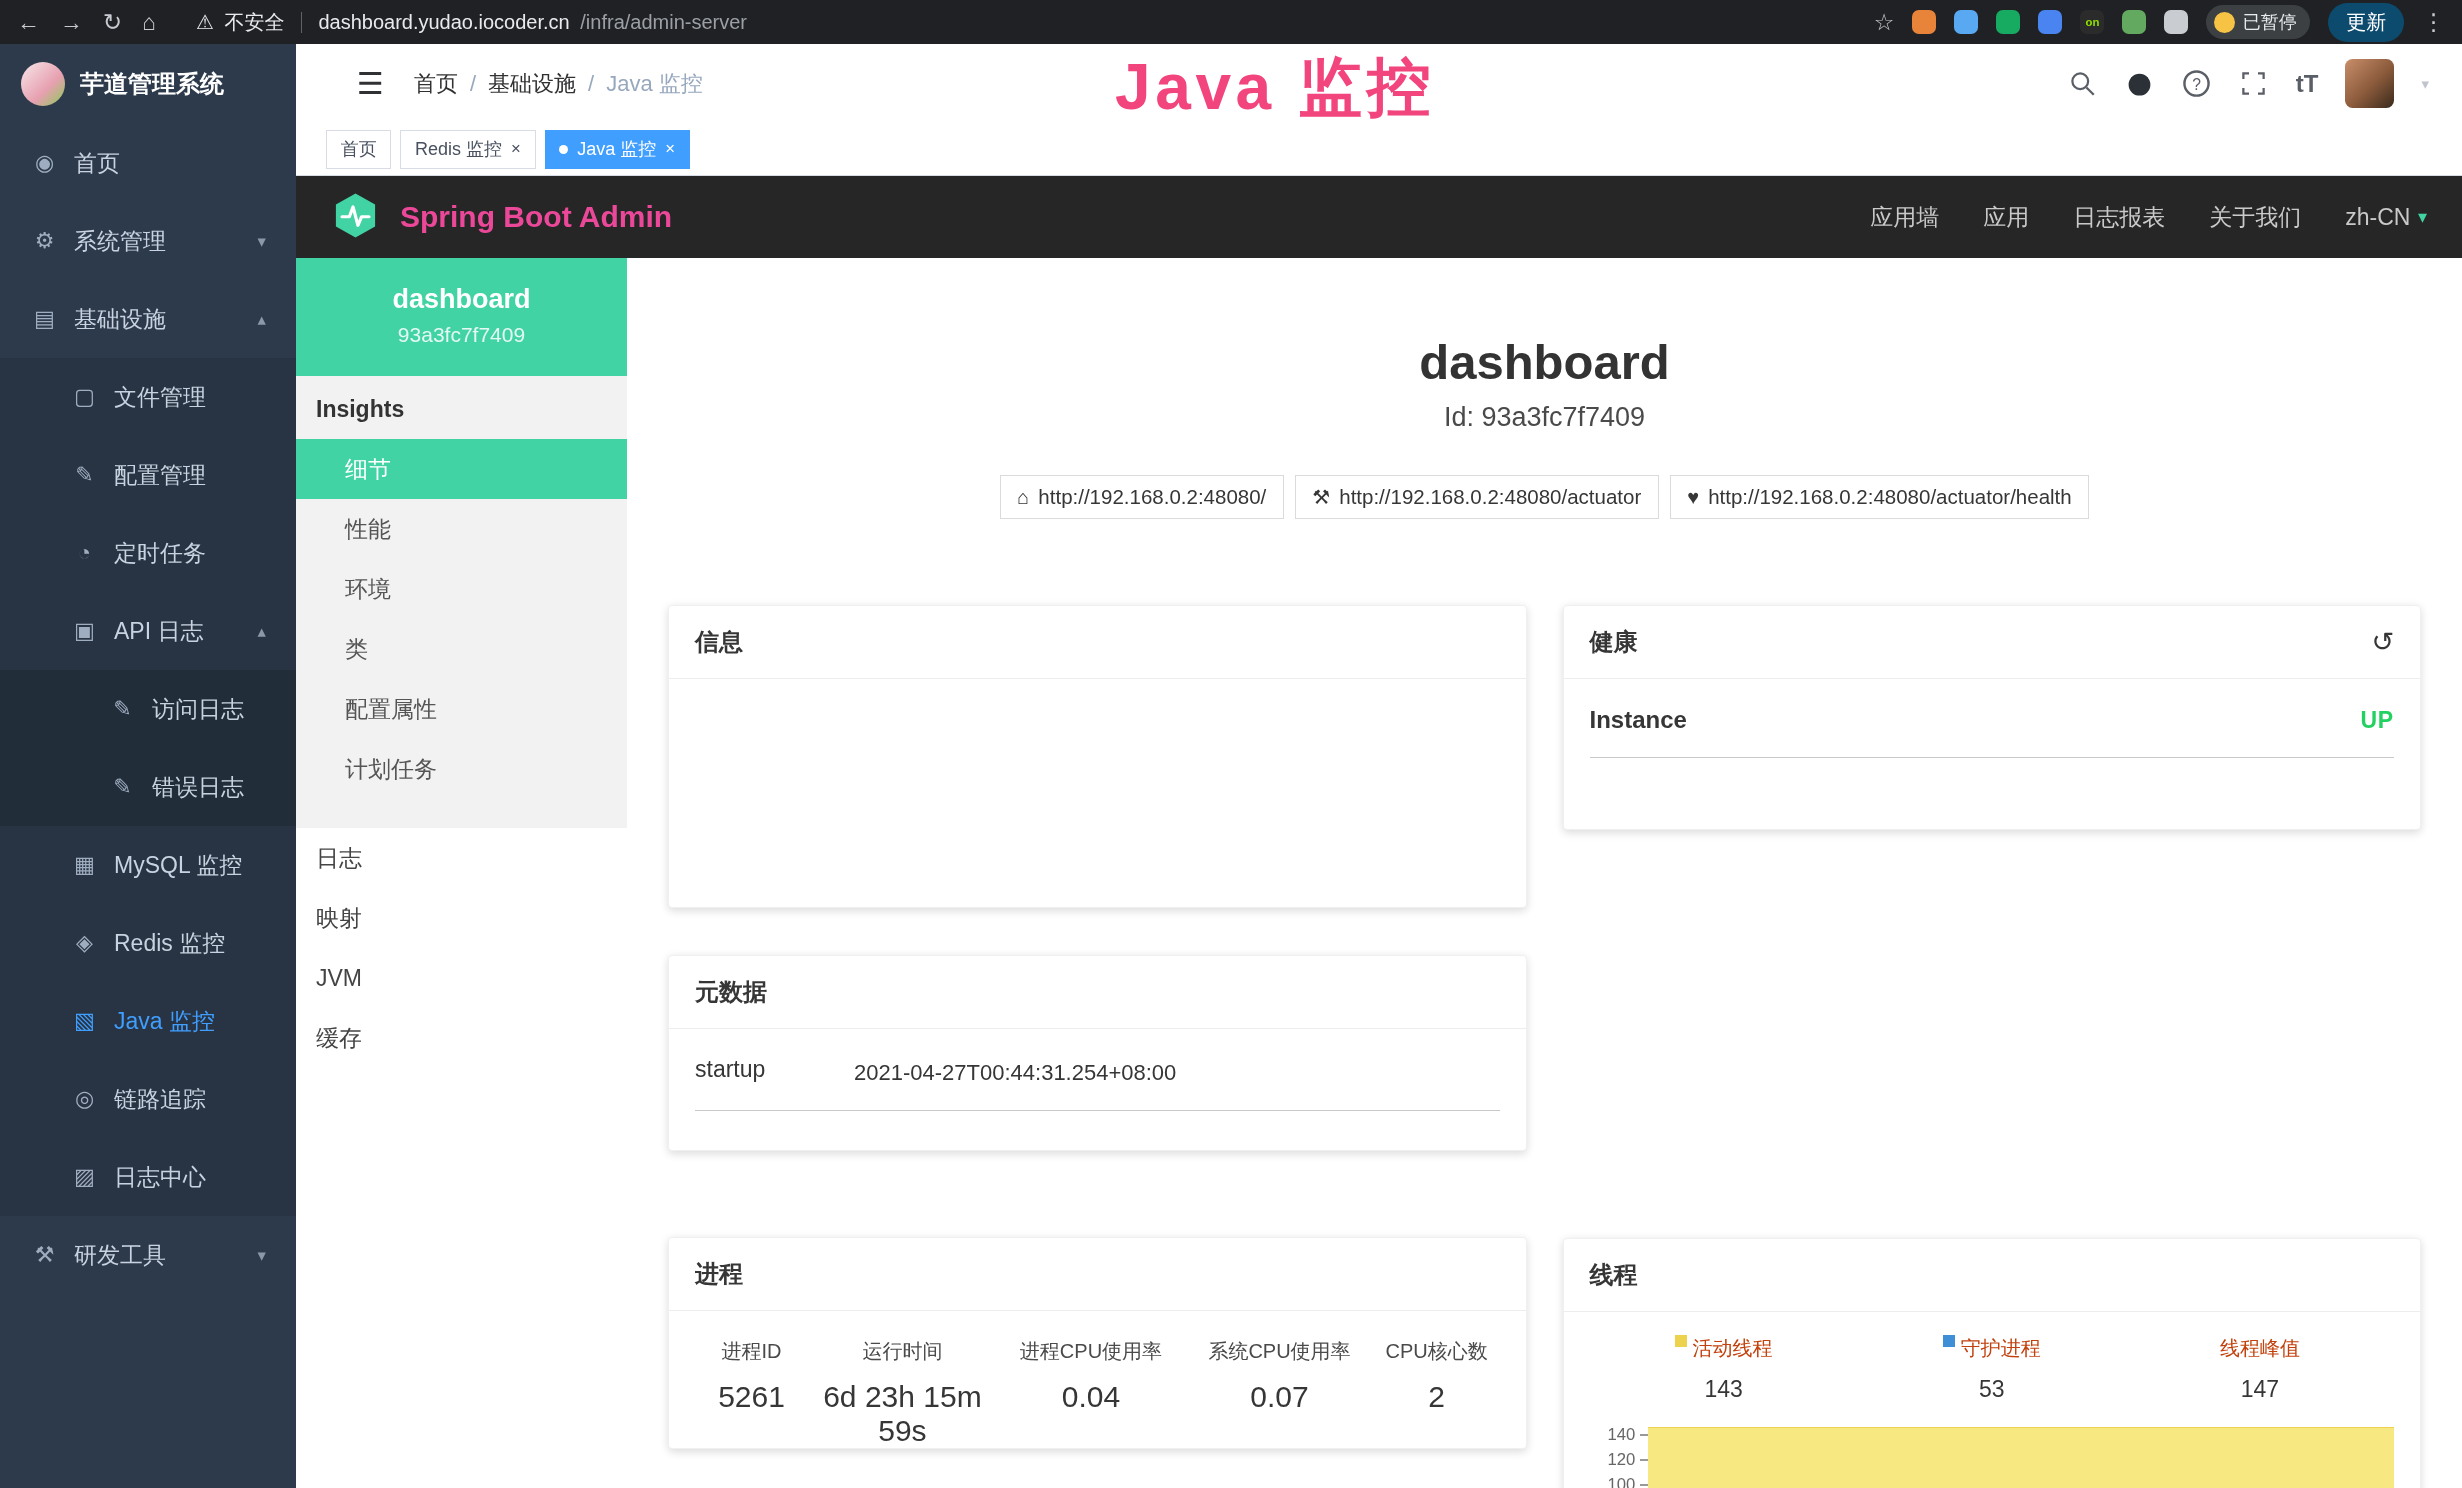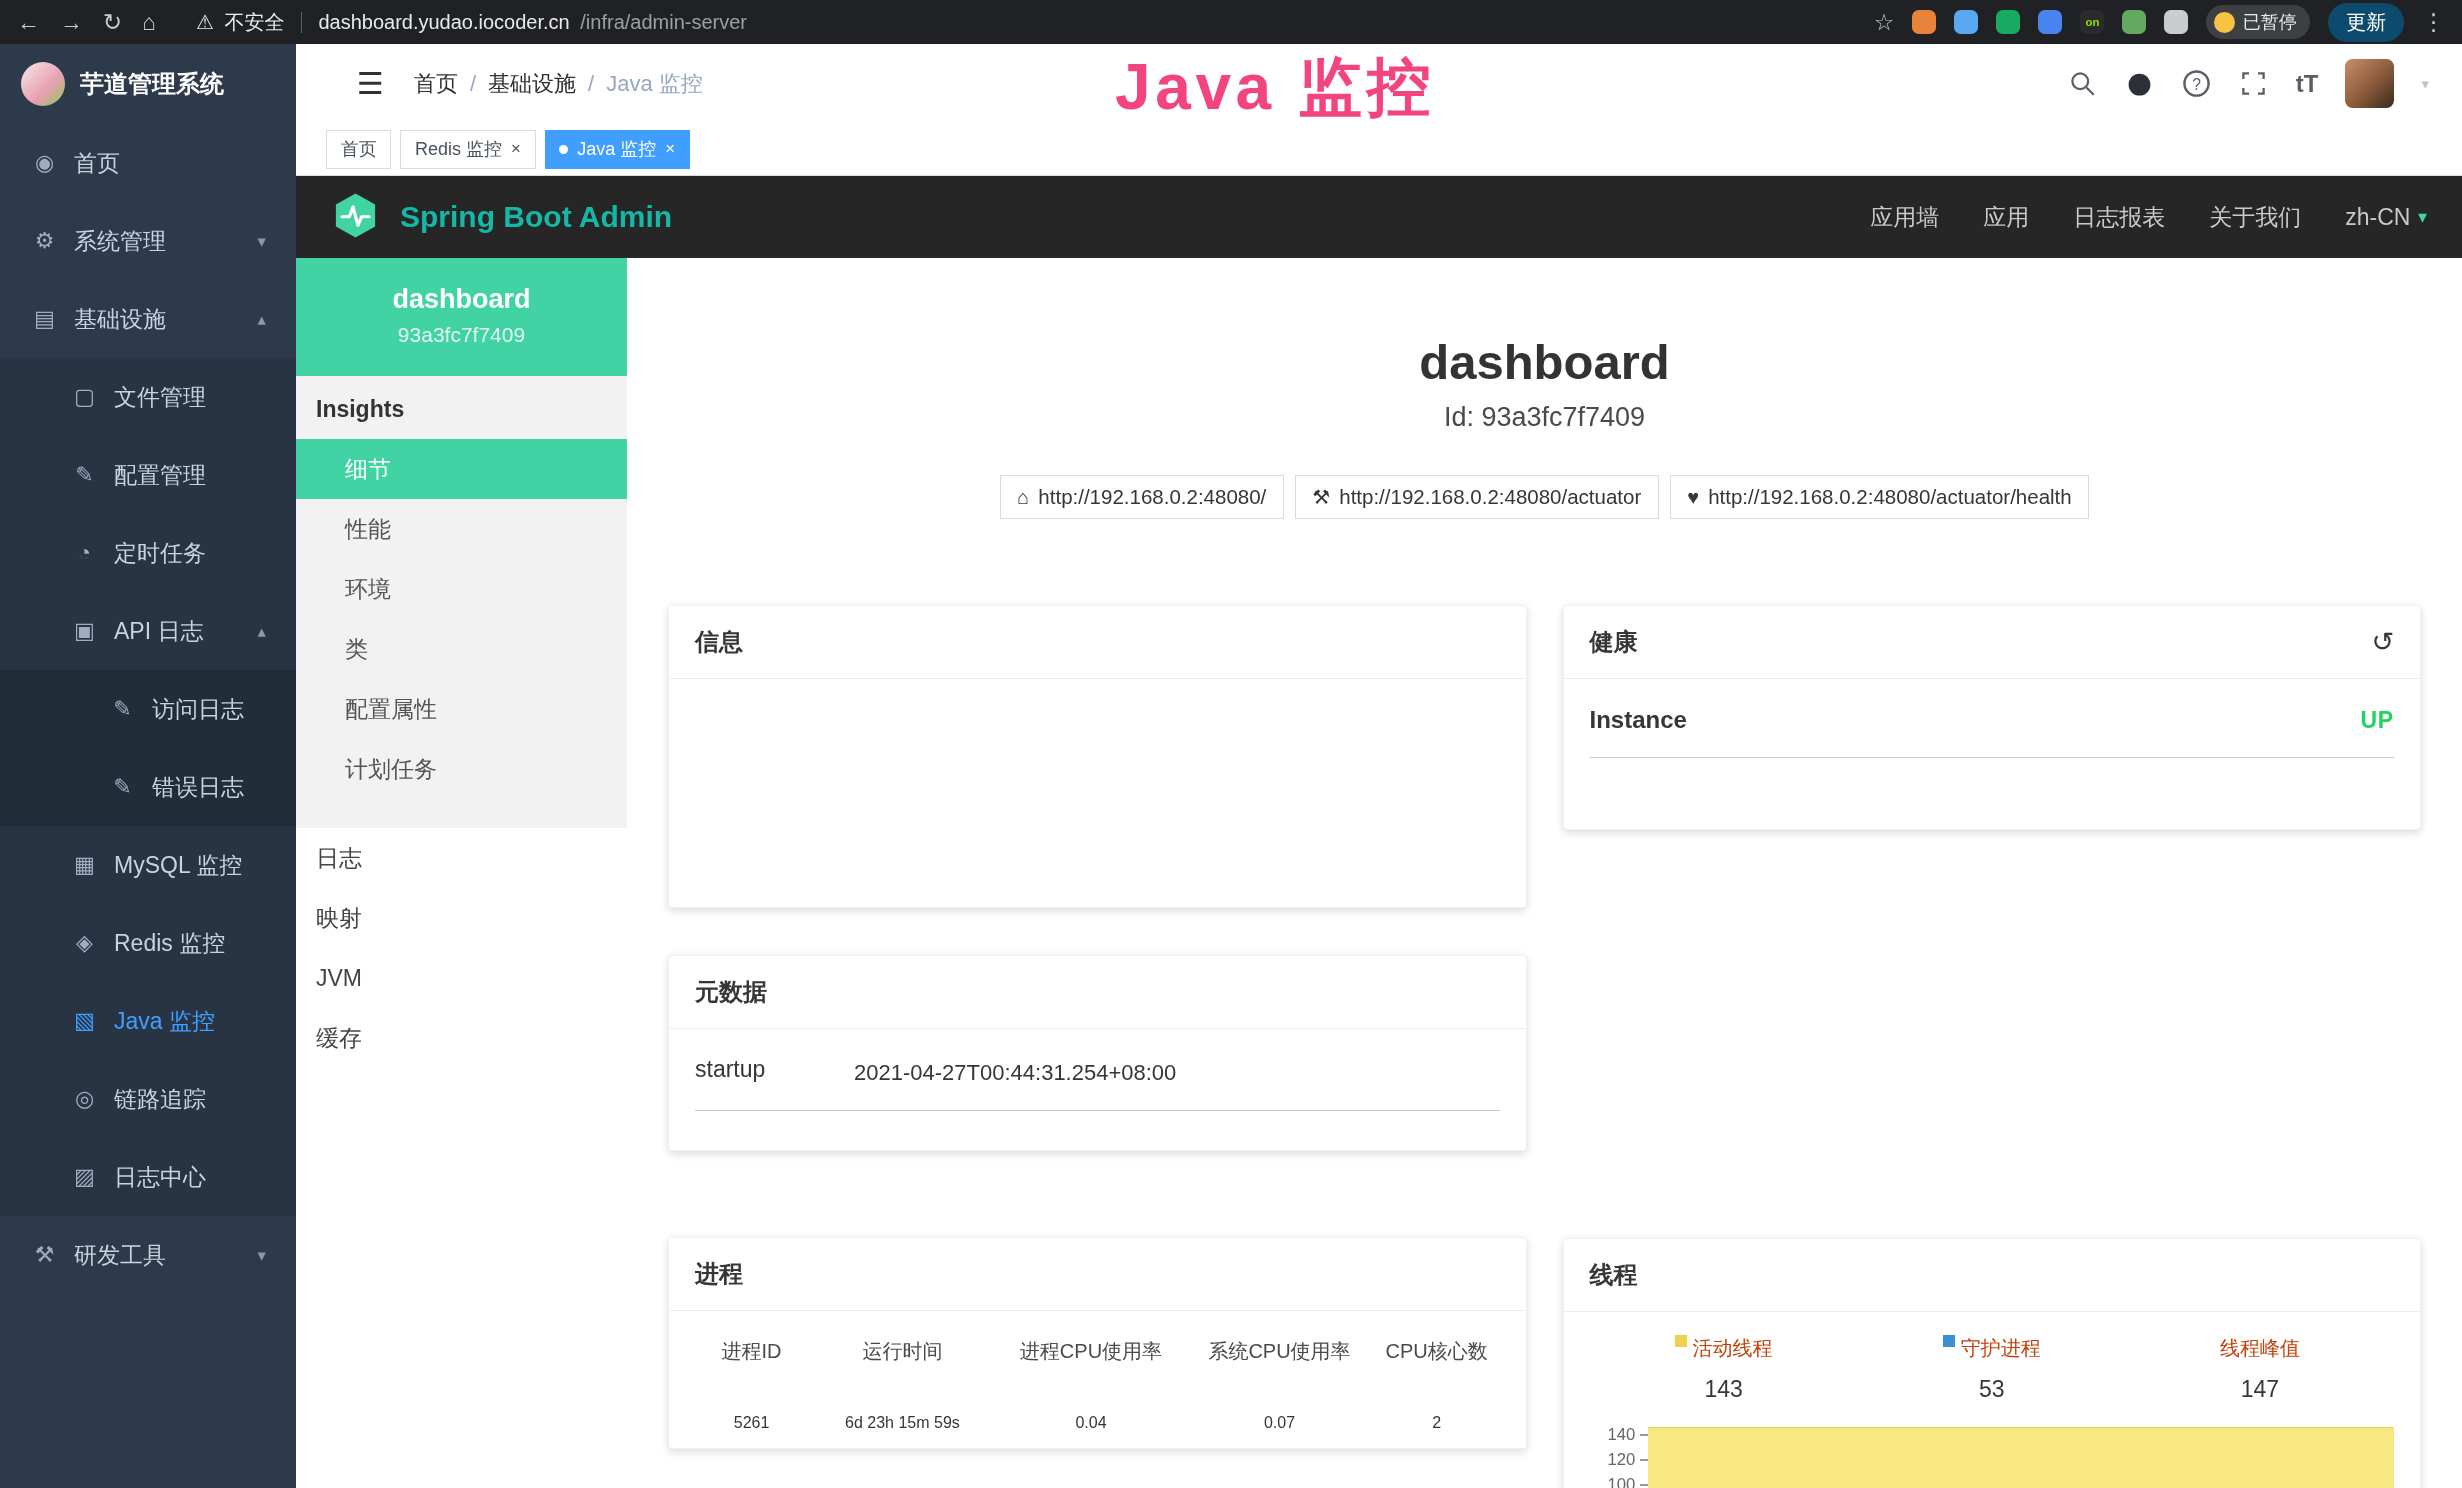--- a/index.html
+++ b/index.html
@@ -58,21 +58,21 @@
   
   .tabsbar { height:53px; background:#fff; border-bottom:0.8px solid #d8dce5; display:flex; align-items:center; padding:0 30px; gap:9px; }
   .tab { height:39px; display:flex; align-items:center; gap:9px; padding:0 13.7px; border:0.8px solid #d8dce5; background:#fff; color:#495060; font-size:18px; cursor:pointer; }
   .tab.active { background:#409eff; border-color:#409eff; color:#fff; }
   .tab .dot { width:9px; height:9px; border-radius:50%; background:#fff; }
   .tab .tab-close { font-size:16.7px; }
 
   
   .sba { flex:1; display:flex; flex-direction:column; min-height:0; }
   .sba-header { height:82px; background:#262626; display:flex; align-items:center; padding:0 35px; gap:20px; flex-shrink:0; }
-  .sba-brand { color:#14b8a6; font-size:30px; font-weight:bold; }
+  .sba-brand { color:#ec4899; font-size:30px; font-weight:bold; }
   .sba-nav { margin-left:auto; display:flex; align-items:center; gap:44px; color:#c9c9c9; font-size:23px; }
   .sba-nav .nav-item { cursor:pointer; }
   .sba-locale { display:flex; align-items:center; gap:7.6px; cursor:pointer; }
   .sba-locale .caret { color:#42d3a5; font-size:18px; }
 
   .sba-body { flex:1; display:flex; min-height:0; }
   .sba-side { width:331px; flex-shrink:0; background:#fff; overflow:hidden; }
   .sba-app { background:#42d3a5; color:#fff; text-align:center; padding:26px 7.6px 29px; cursor:pointer; }
   .sba-app-name { font-size:27px; font-weight:bold; }
   .sba-app-id { font-size:21px; color:rgba(255,255,255,.85); margin-top:7.6px; }
@@ -105,21 +105,21 @@
   .card-process { margin-top:86px; height:212px; }
   .card-threads { margin-top:408px; height:425px; }
 
   .history-icon { font-size:27px; font-weight:normal; color:#363636; cursor:pointer; }
   .health-row { display:flex; align-items:center; justify-content:space-between; border-bottom:0.8px solid #c8c8c8; padding-bottom:23px; }
   .health-name { font-size:24px; font-weight:bold; color:#363636; }
   .health-status { font-size:23px; font-weight:bold; color:#23d160; letter-spacing:0.8px;margin-left:15px; }
 
   .proc-grid { display:grid; grid-template-columns:0.9fr 1.5fr 1.5fr 1.5fr 1fr; text-align:center; }
   .proc-h { font-size:20px; color:#4a4a4a; padding-bottom:15px; }
-  .proc-v { font-size:16px; color:#363636;margin-top:34px; }
+  .proc-v { font-size:30px; color:#363636; }
   .proc-divider { border-top:0.8px solid #c8c8c8; margin-top:21px; }
 
   .threads-body { padding:23px 26px 0; }
   .legend-grid { display:grid; grid-template-columns:1fr 1fr 1fr; text-align:center; }
   .legend-top { display:flex; align-items:flex-start; justify-content:center; gap:6px; font-size:20px; color:#c2410c; }
   .swatch { width:12px; height:12px; display:inline-block; }
   .legend-val { font-size:23px; color:#363636; margin-top:13.7px; }
   .tchart { display:flex; margin-top:20px; }
   .tc-axis { width:58px; flex-shrink:0; }
   .tc-axis .axrow { display:flex; align-items:center; justify-content:flex-end; gap:4.6px; height:25px; font-size:16.7px; color:#666; }

